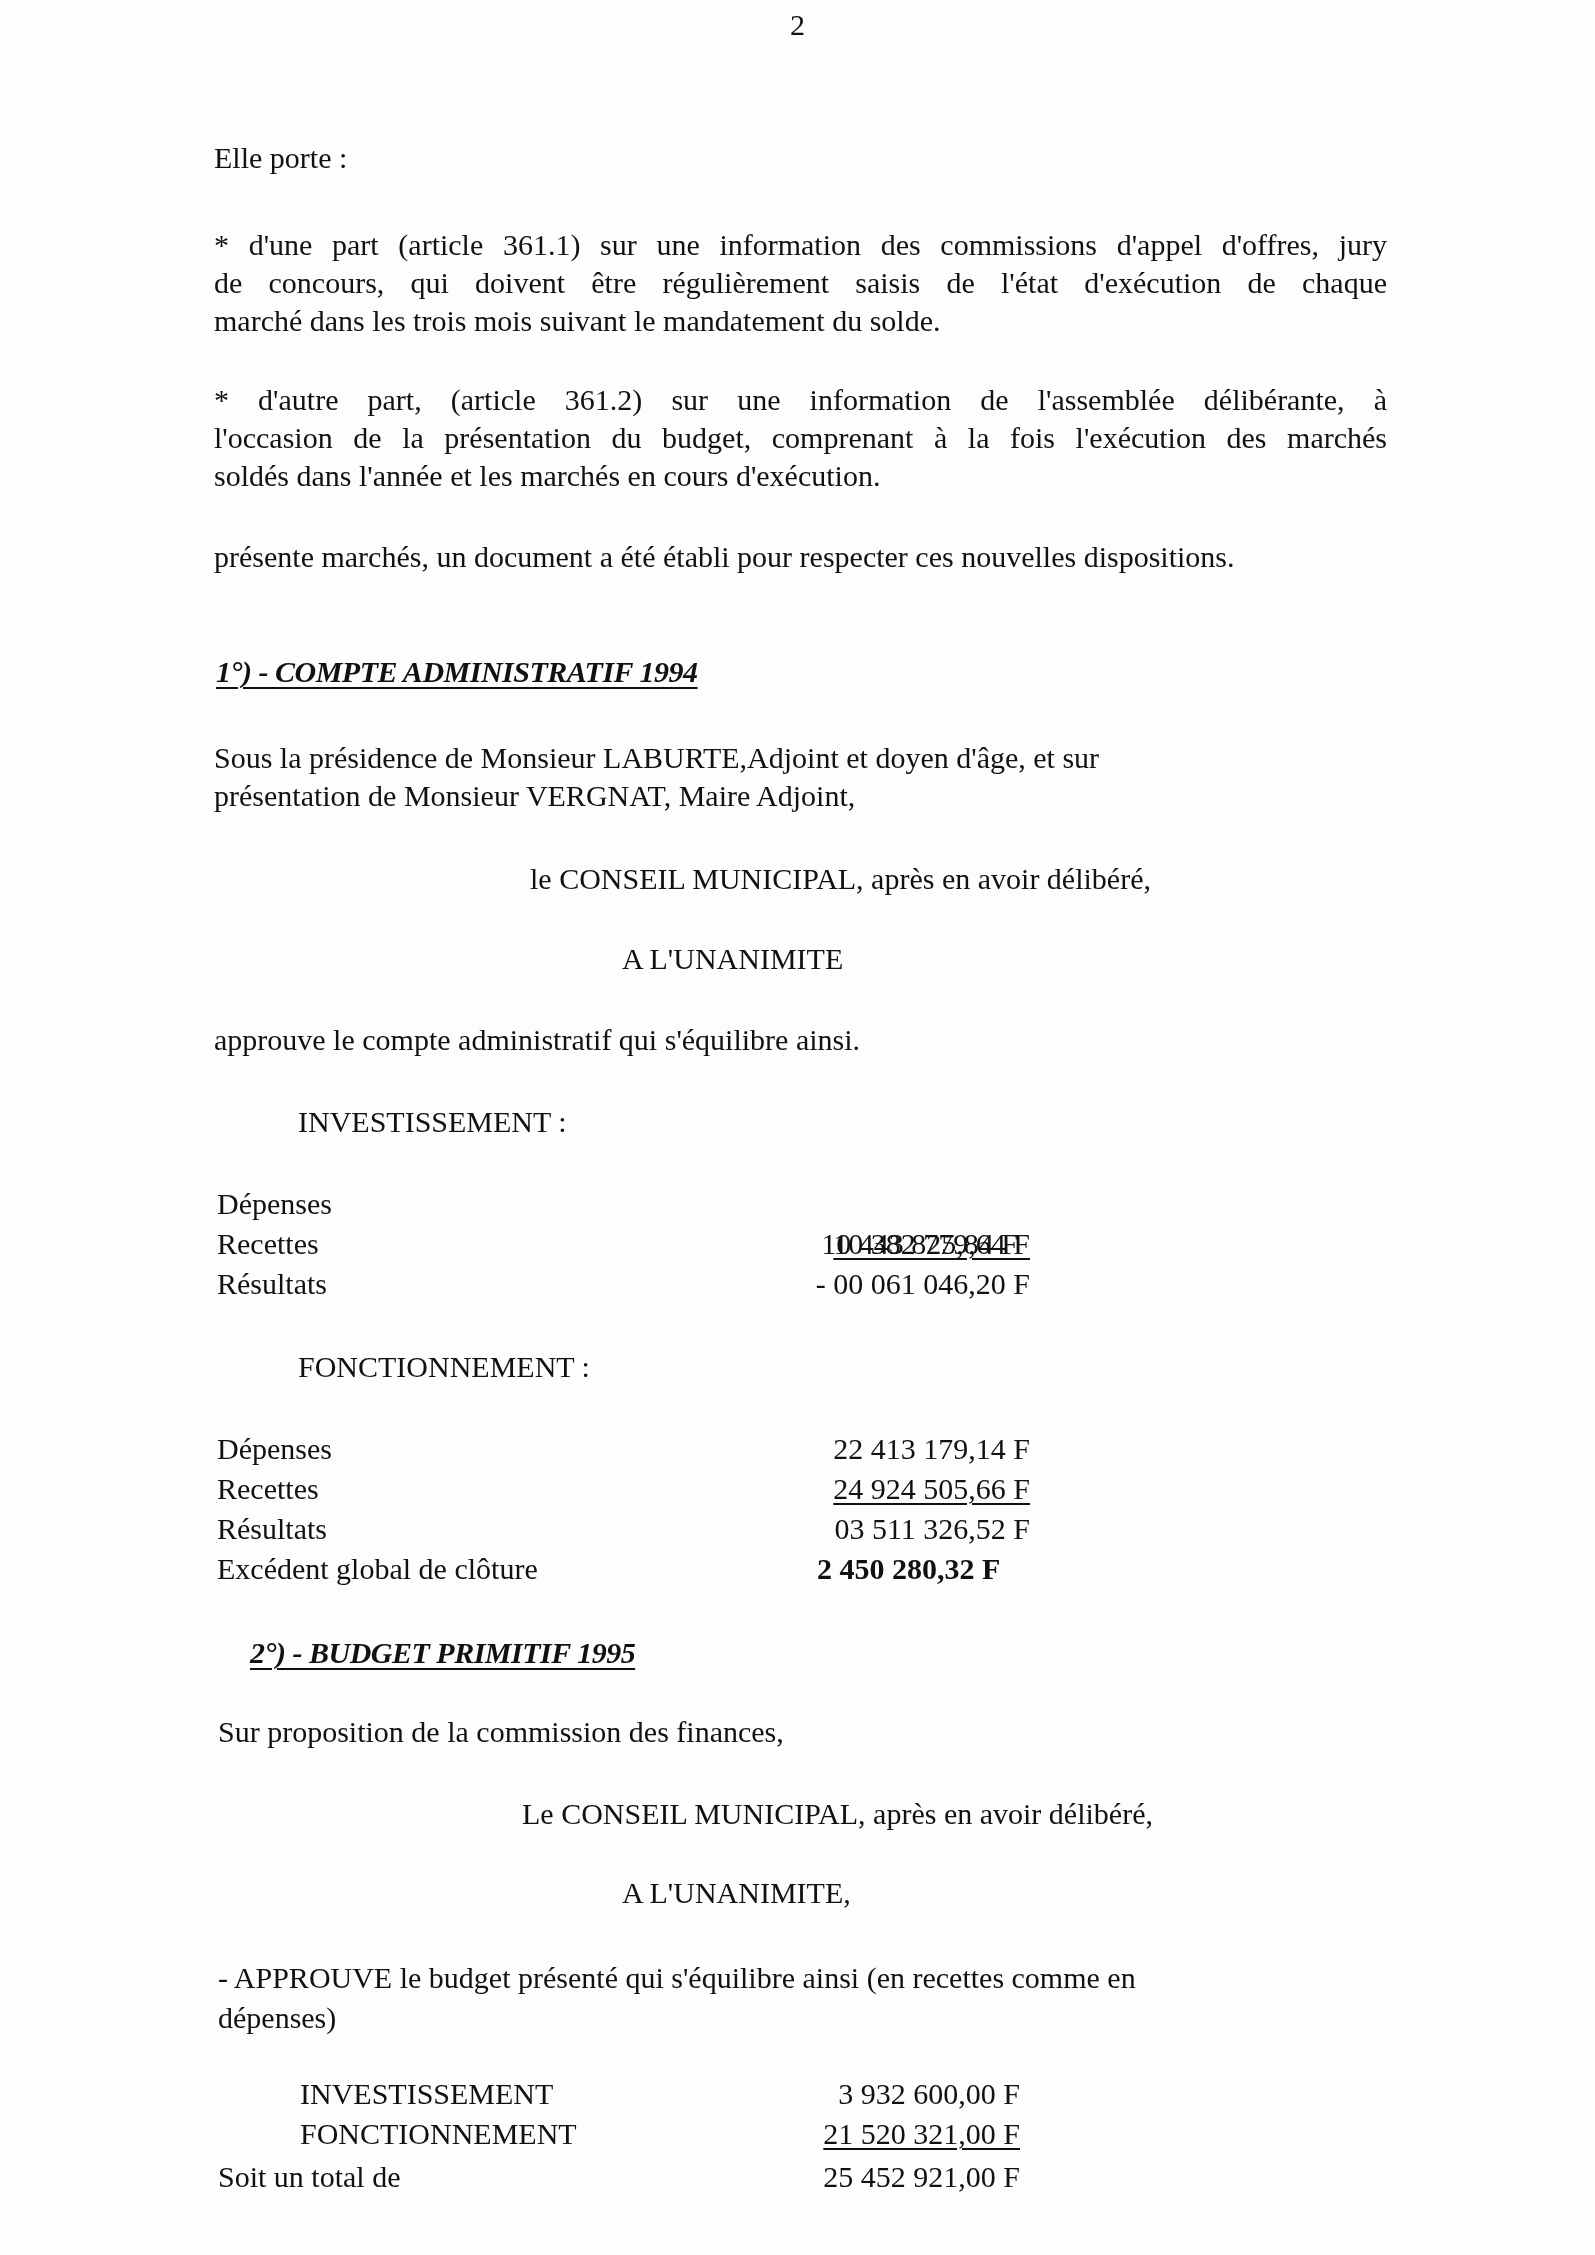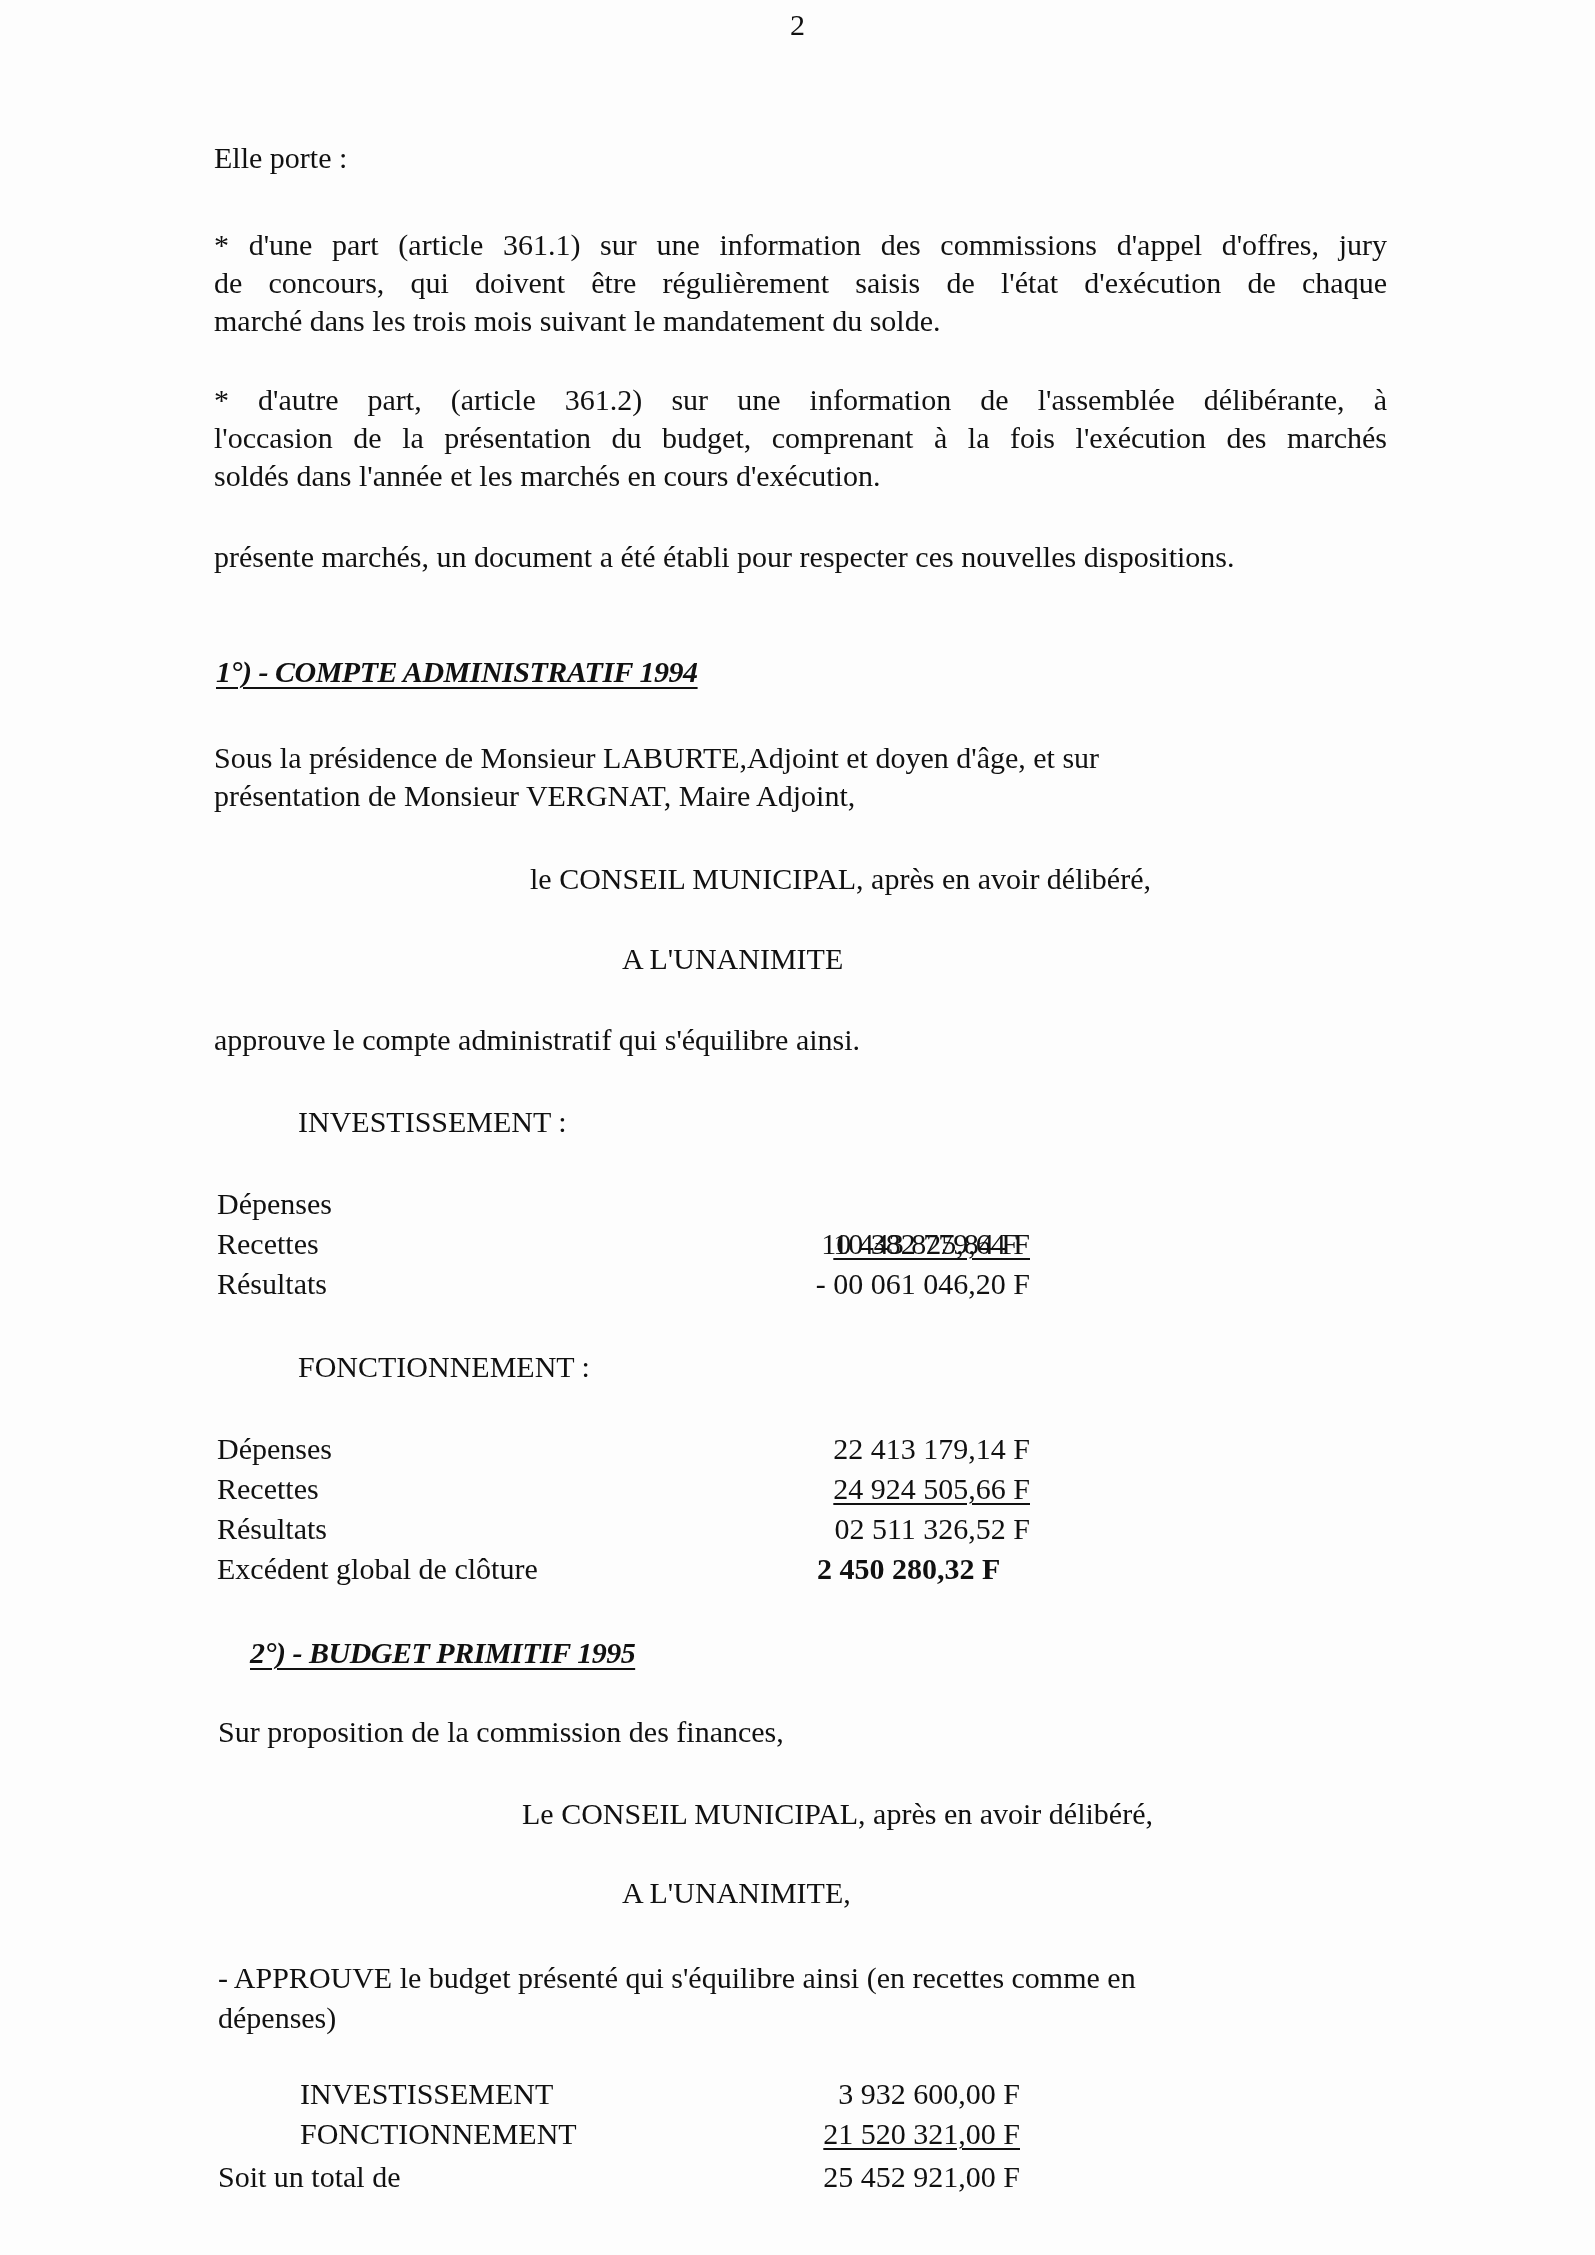--- a/index.html
+++ b/index.html
@@ -87,21 +87,21 @@
 <div class="row" style="top:1432px;">
   <span class="label">Dépenses</span>
   <span class="value" style="right:87px;">22 413 179,14 F</span>
 </div>
 <div class="row" style="top:1472px;">
   <span class="label">Recettes</span>
   <span class="value underlined" style="right:87px;">24 924 505,66 F</span>
 </div>
 <div class="row" style="top:1512px;">
   <span class="label">Résultats</span>
-  <span class="value" style="right:87px;">02 511 326,52 F</span>
+  <span class="value" style="right:87px;">03 511 326,52 F</span>
 </div>
 <div class="row" style="top:1552px;">
   <span class="label">Excédent global de clôture</span>
   <span class="value bold" style="left:600px;">2 450 280,32 F</span>
 </div>
 
 <div class="heading" style="top:1636px; left:218px;margin-left:32px;">2°) - BUDGET PRIMITIF 1995</div>
 
 <div class="abs" style="left:218px; top:1715px;">Sur proposition de la commission des finances,</div>
 <div class="center-line" style="left:522px; top:1797px;">Le CONSEIL MUNICIPAL, après en avoir délibéré,</div>

